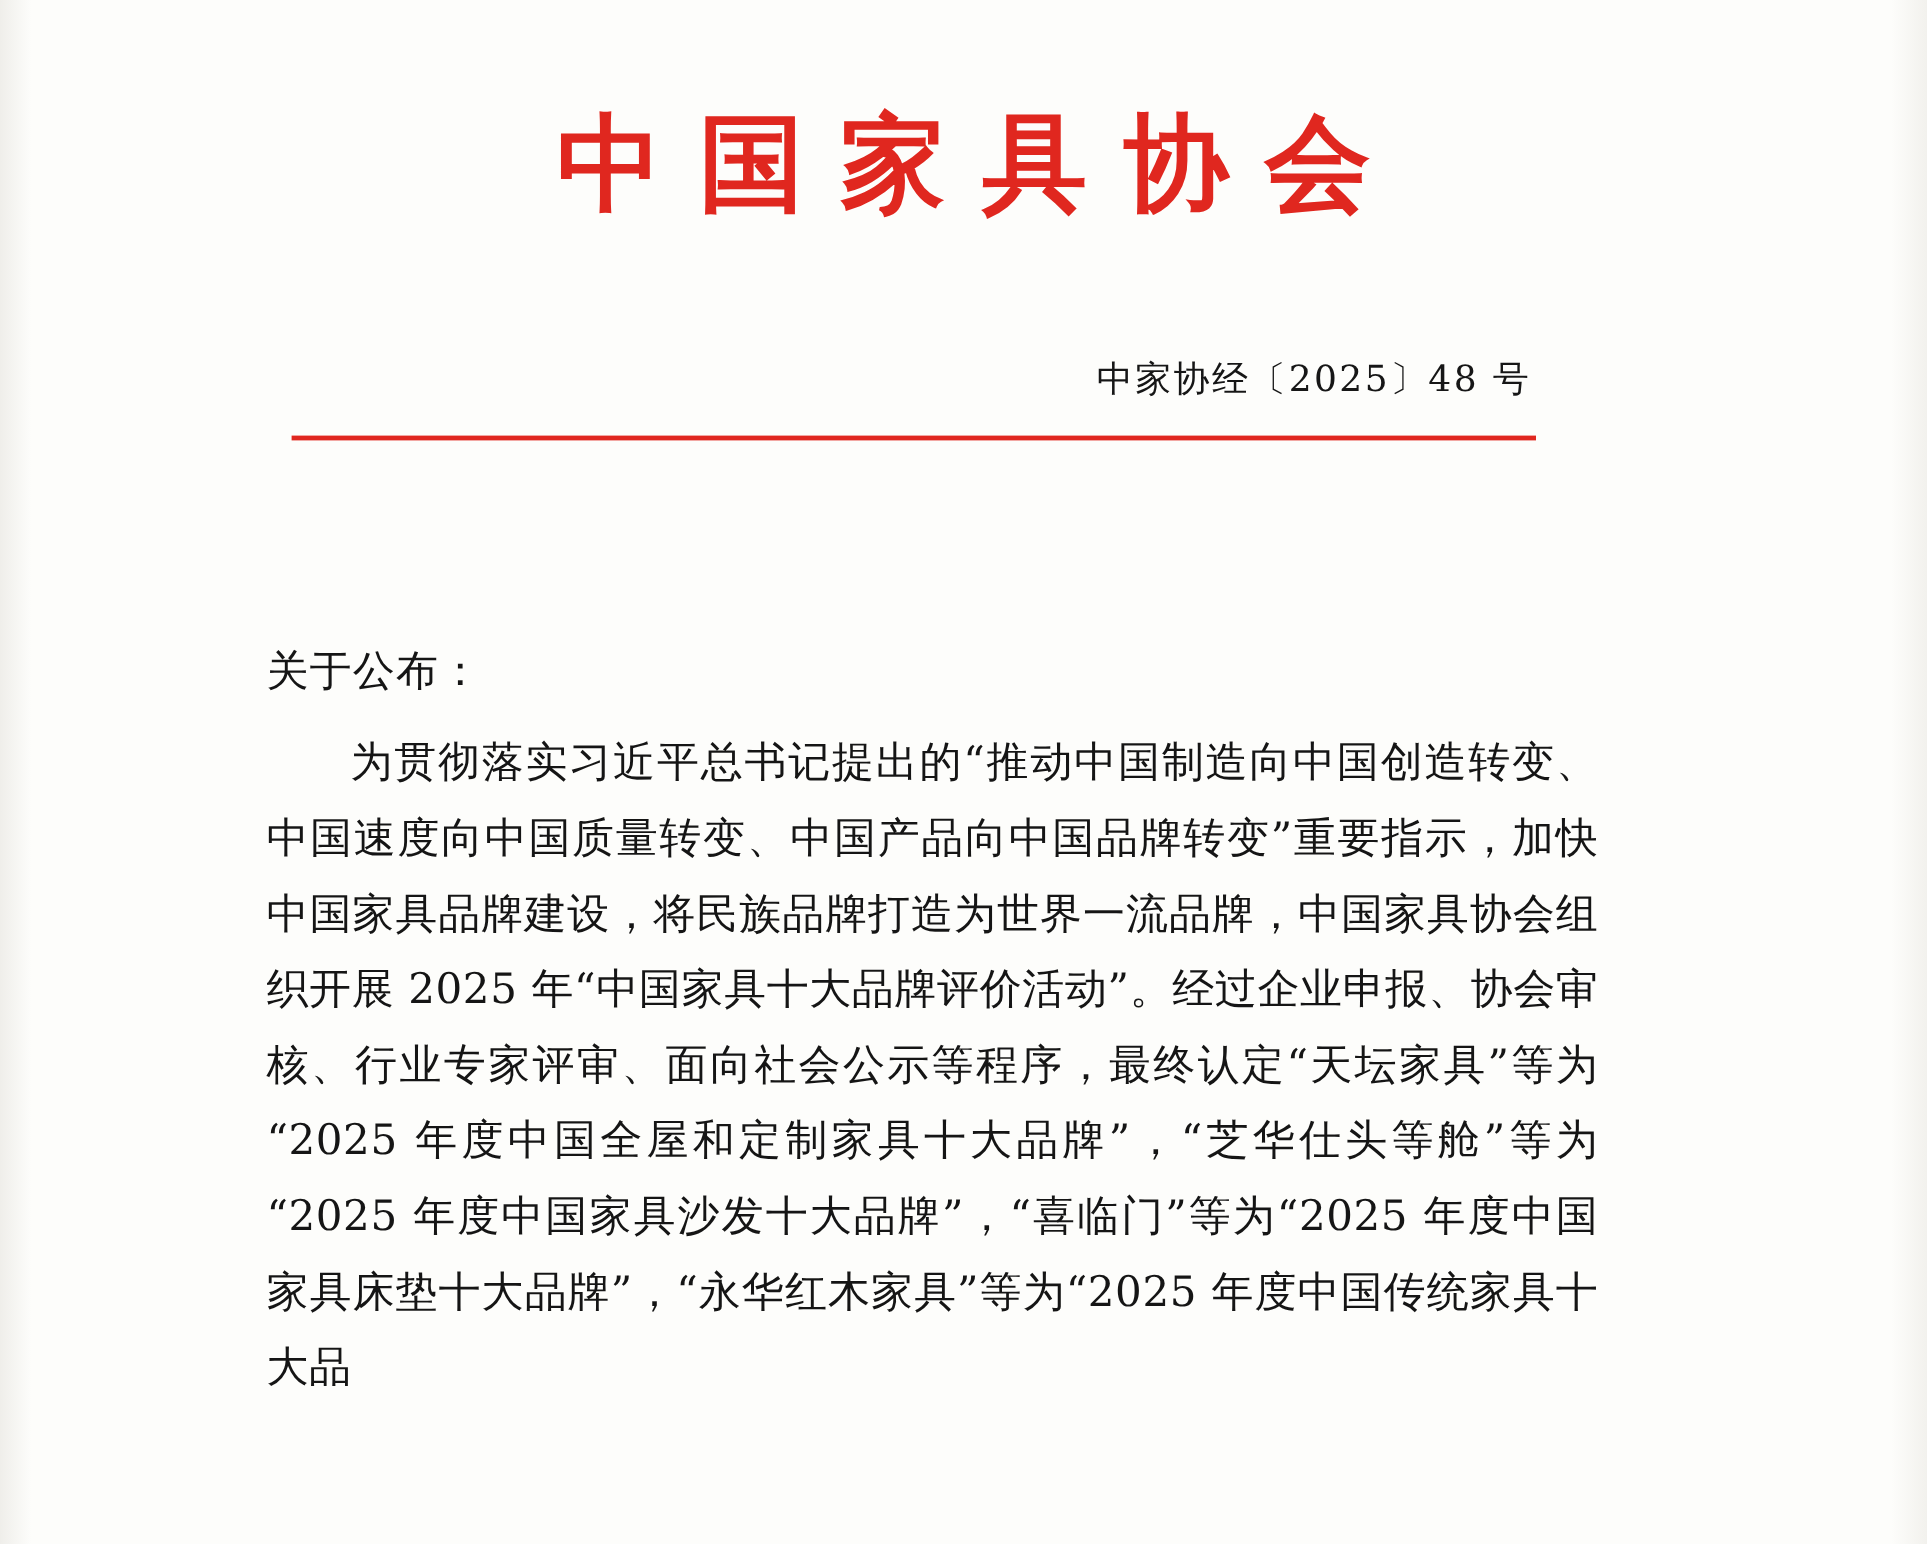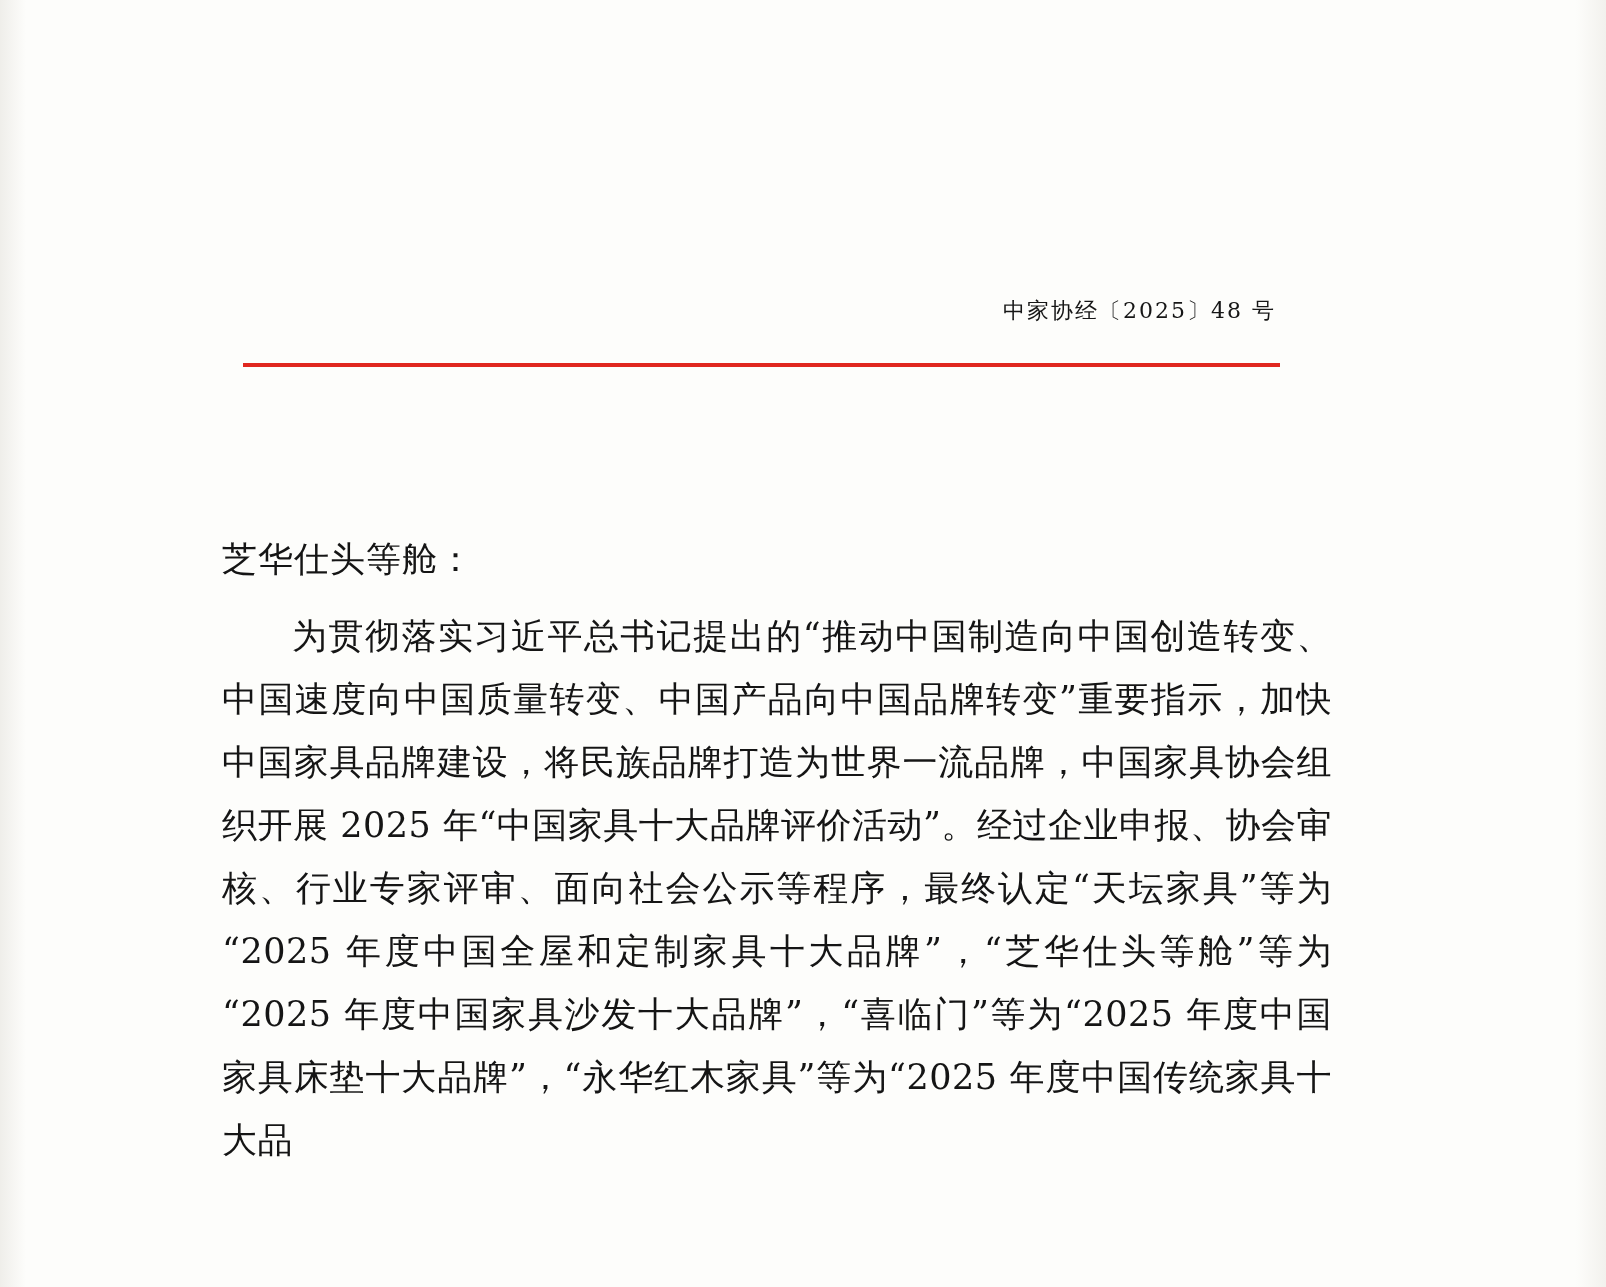--- a/index.html
+++ b/index.html
@@ -58,21 +58,21 @@
     letter-spacing: 30px;
     line-height: 1.1;
     text-indent: 30px;
     white-space: nowrap;
   }
 
   .doc-number {
     position: absolute;
     top: 296px;
     right: 330px;
-    font-size: 22px;
+    font-size: 30px;
     letter-spacing: 2px;
     color: #161616;
     font-family: "DejaVu Serif", "Liberation Serif", serif;
   }
 
   .red-rule {
     position: absolute;
     top: 363px;
     left: 243px;
     width: 1037px;
@@ -128,26 +128,29 @@
     height: 29px;
     background: #fdfdfb;
     opacity: 0;
   }
 </style>
 </head>
 <body>
 
 <div class="page">
 
+  <div class="doc-header">
+    <div class="org-title">中国家具协会</div>
+  </div>
 
   <div class="doc-number">中家协经〔2025〕48 号</div>
 
   <div class="red-rule"></div>
 
 
-  <div class="salutation">芝华仕头等舱：</div>
+  <div class="salutation">关于公布：</div>
 
   <div class="body-text">
     <p>为贯彻落实习近平总书记提出的“推动中国制造向中国创造转变、中国速度向中国质量转变、中国产品向中国品牌转变”重要指示，加快中国家具品牌建设，将民族品牌打造为世界一流品牌，中国家具协会组织开展 2025 年“中国家具十大品牌评价活动”。经过企业申报、协会审核、行业专家评审、面向社会公示等程序，最终认定“天坛家具”等为“2025 年度中国全屋和定制家具十大品牌”，“芝华仕头等舱”等为“2025 年度中国家具沙发十大品牌”，“喜临门”等为“2025 年度中国家具床垫十大品牌”，“永华红木家具”等为“2025 年度中国传统家具十大品</p>
   </div>
 
   <div class="clip-bottom"></div>
 </div>
 
 </body></html>

